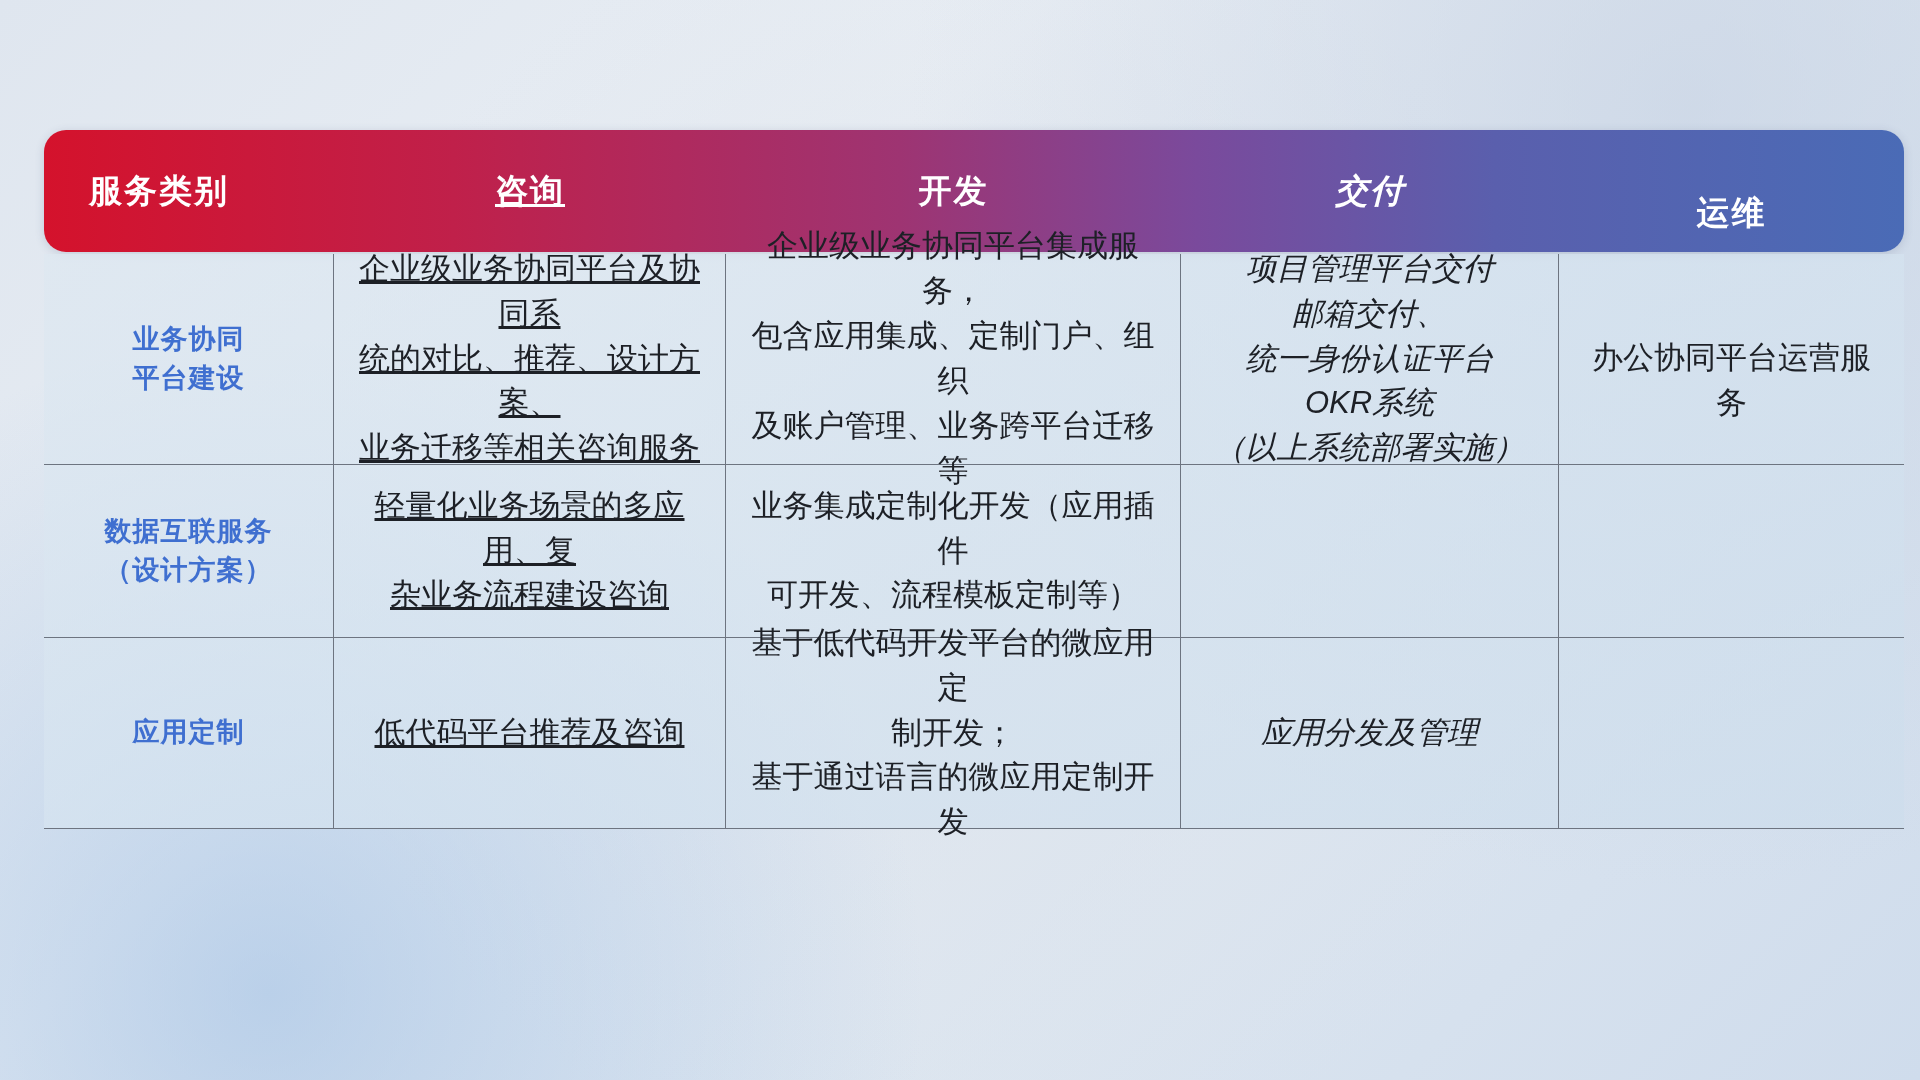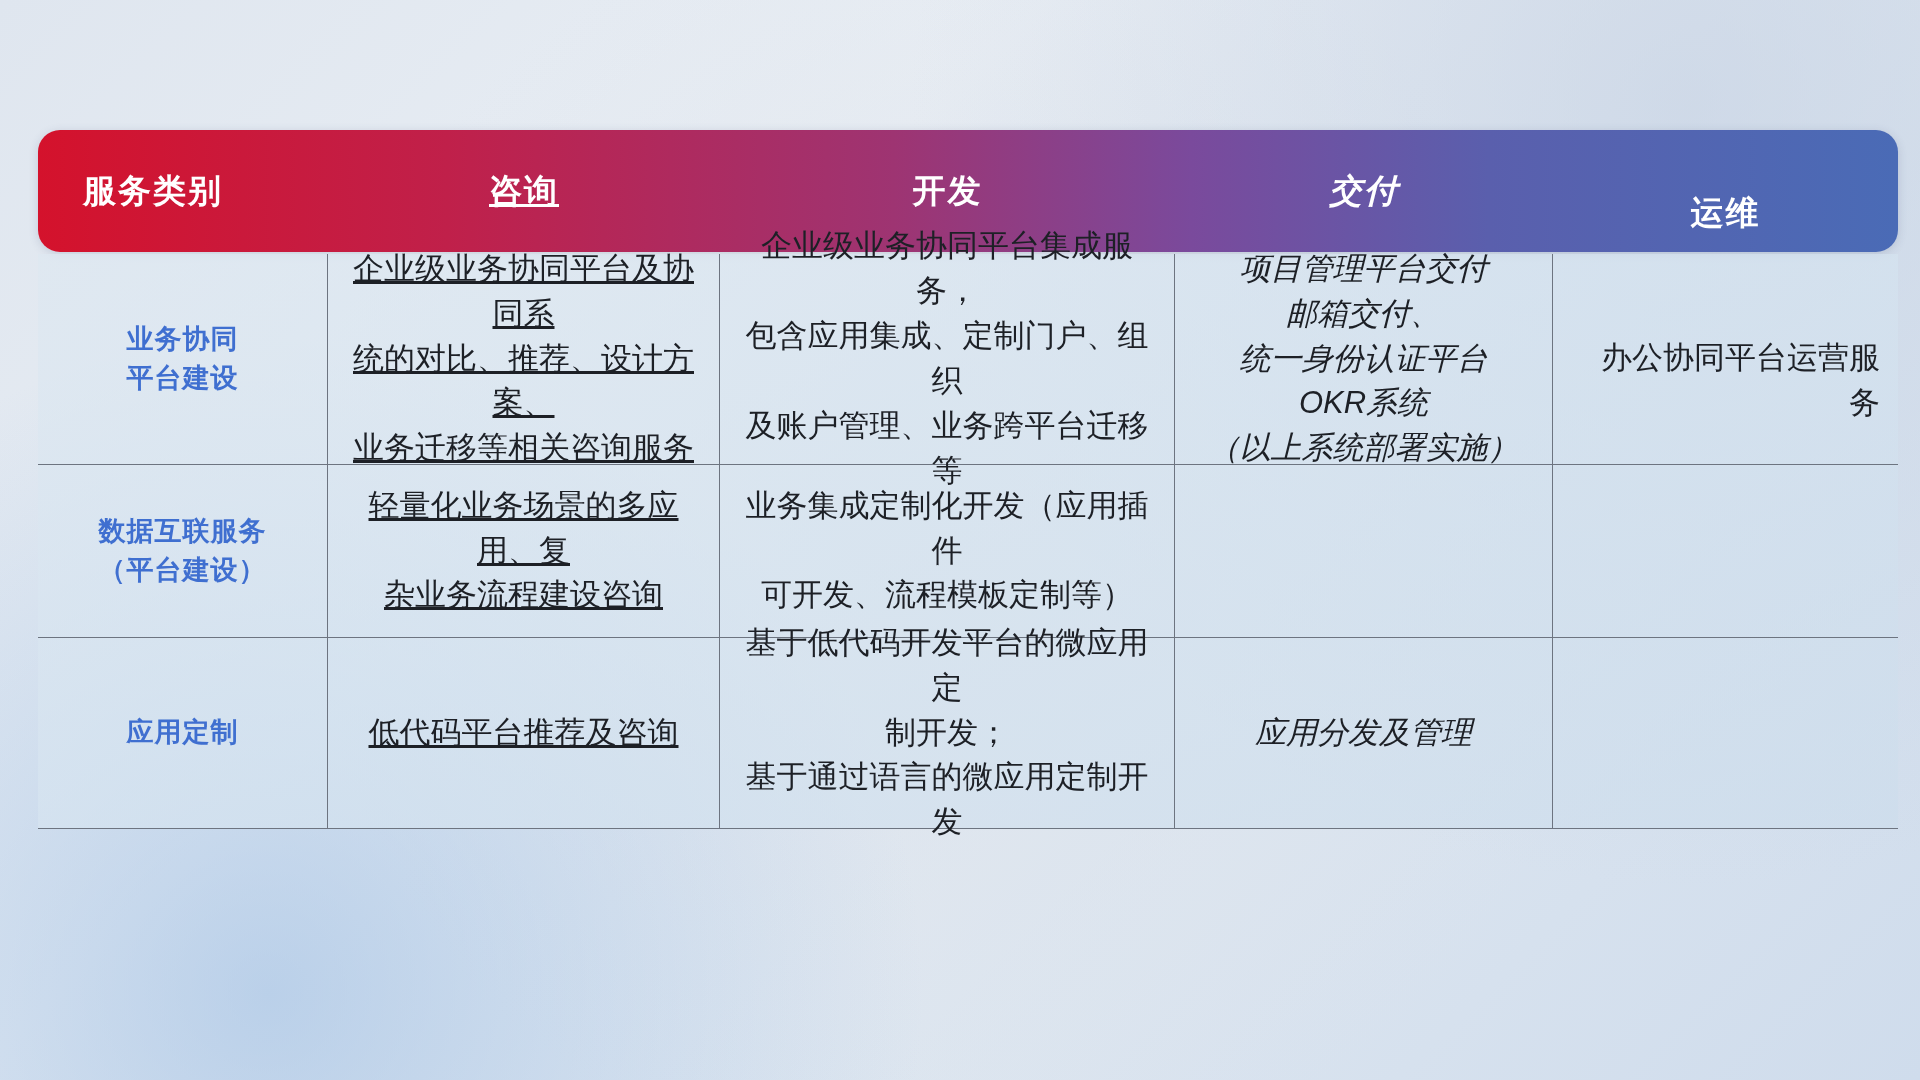--- a/index.html
+++ b/index.html
@@ -17,21 +17,21 @@
       radial-gradient(circle at 50% 50%, rgba(222,228,236,0.8) 0%, rgba(222,228,236,0) 60%),
       linear-gradient(135deg, #dfe6ef 0%, #e9eef4 35%, #dde6f0 65%, #cfdcec 100%);
   }
   .page {
     position: relative;
     width: 1920px;
     height: 1080px;
   }
   .table-wrap {
     position: absolute;
-    left: 38px;
+    left: 44px;
     top: 130px;
     width: 1860px;
   }
   
   .header-bar {
     display: flex;
     height: 122px;
     border-radius: 22px;
     overflow: hidden;
     background: linear-gradient(90deg, #d4122c 0%, #c0204a 22%, #9e3472 46%, #7a4a9c 62%, #5a5fad 78%, #4a6bb6 100%);
@@ -72,21 +72,21 @@
     display: flex;
     align-items: center;
     justify-content: center;
     text-align: center;
     font-size: 31px;
     line-height: 1.45;
     color: #1d2026;
     border-right: 1.6px solid #6d7480;
     white-space: pre-line;
   }
-  .cell:last-child { border-right: 0; text-align: right; }
+  .cell:last-child { border-right: 0; }
   .cell.cat {
     color: #3f6fd0;
     font-weight: bold;
     font-size: 27px;
     letter-spacing: 1px;
     border-right: 1.6px solid #6d7480;
   }
   .row.r1 { height: 210px; }
   .row.r2 { height: 172px; }
   .row.r3 { height: 190px; }
@@ -122,21 +122,21 @@
         <div class="cell c3">项目管理平台交付
 邮箱交付、
 统一身份认证平台
 OKR系统
 （以上系统部署实施）</div>
         <div class="cell c4">办公协同平台运营服务</div>
       </div>
 
       <div class="row r2">
         <div class="cell cat c0">数据互联服务
-（平台建设）</div>
+（设计方案）</div>
         <div class="cell c1">轻量化业务场景的多应用、复
 杂业务流程建设咨询</div>
         <div class="cell c2">业务集成定制化开发（应用插件
 可开发、流程模板定制等）</div>
         <div class="cell c3"></div>
         <div class="cell c4"></div>
       </div>
 
       <div class="row r3">
         <div class="cell cat c0">应用定制</div>

